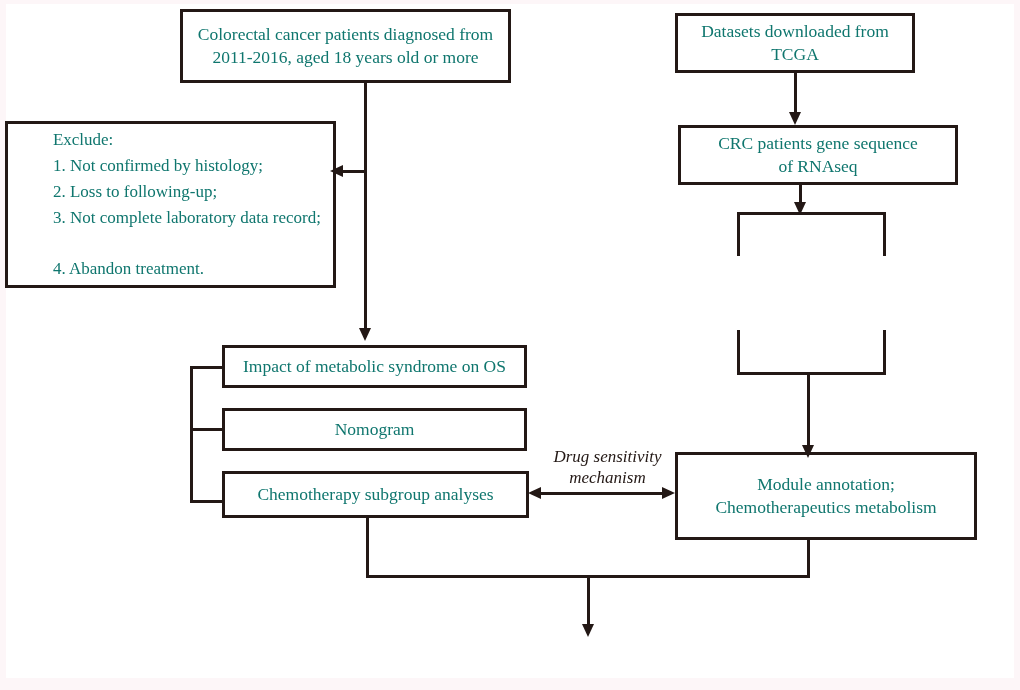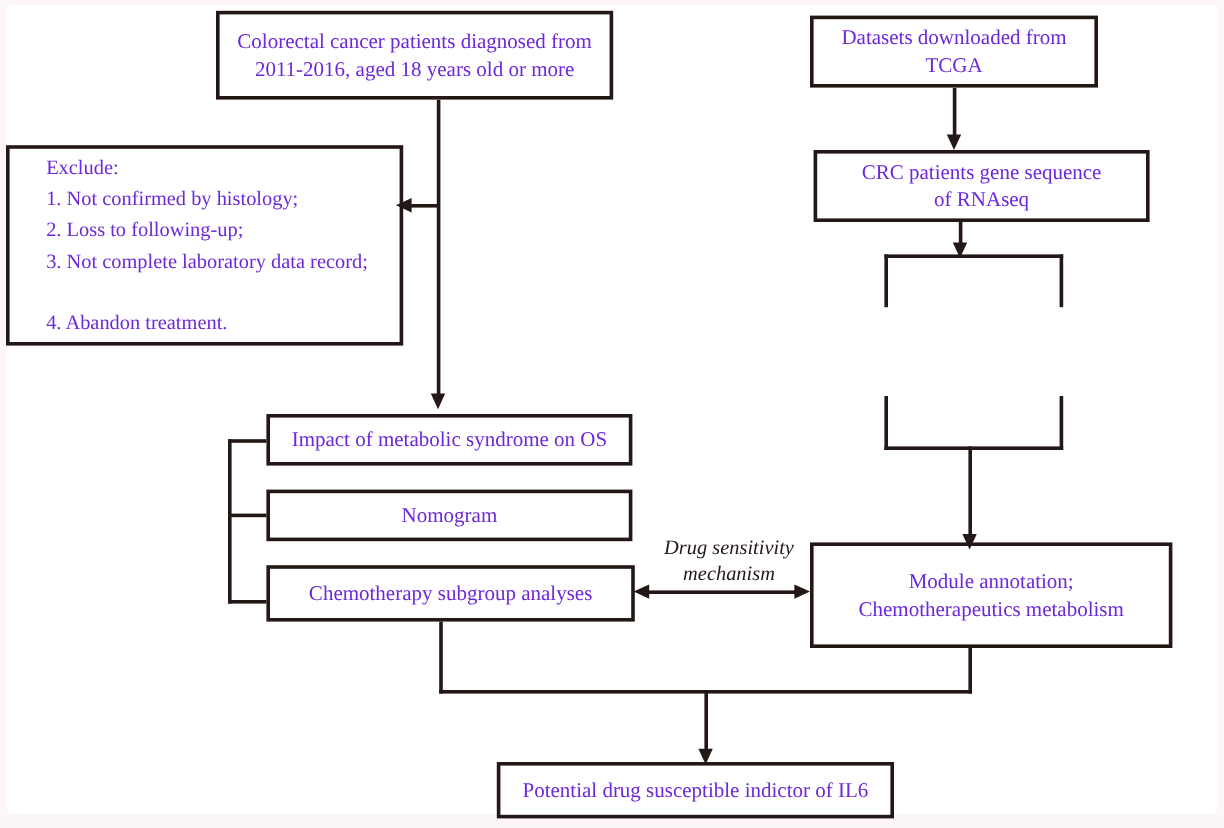--- a/index.html
+++ b/index.html
@@ -25,29 +25,29 @@
   }
   .node {
     position: absolute;
     box-sizing: border-box;
     border: 3px solid #231815;
     background: #ffffff;
     display: flex;
     align-items: center;
     justify-content: center;
     text-align: center;
-    color: #6d28d9;
+    color: #0f766e;
     font-size: 17.5px;
     line-height: 1.30;
     padding: 2px 12px;
     z-index: 3;
   }
   .node .txt { display: block; white-space: pre-line; }
   .node.left-align {
-    justify-content: center;
+    justify-content: flex-end;
     text-align: left;
     padding-left: 16px;
   }
   .node.left-align .txt { line-height: 1.52; }
 
   
   .ln {
     position: absolute;
     background: #231815;
     z-index: 2;
@@ -175,18 +175,15 @@
 
     <div class="ln vline" style="left:360px; top:510px; height:64px;"></div>
 
     <div class="ln vline" style="left:801px; top:532px; height:42px;"></div>
 
     <div class="ln hline" style="left:360px; top:571px; width:444px;"></div>
 
     <div class="ln vline" style="left:581px; top:571px; height:52px;"></div>
     <div class="arrow-down" style="left:575.5px; top:620px;"></div>
 
-    <div class="node" style="left:408px; top:631px; width:331px; height:47px;">
-      <span class="txt">Potential drug susceptible indictor of  IL6</span>
-    </div>
 
   </div>
 </div>
 
 </body></html>

